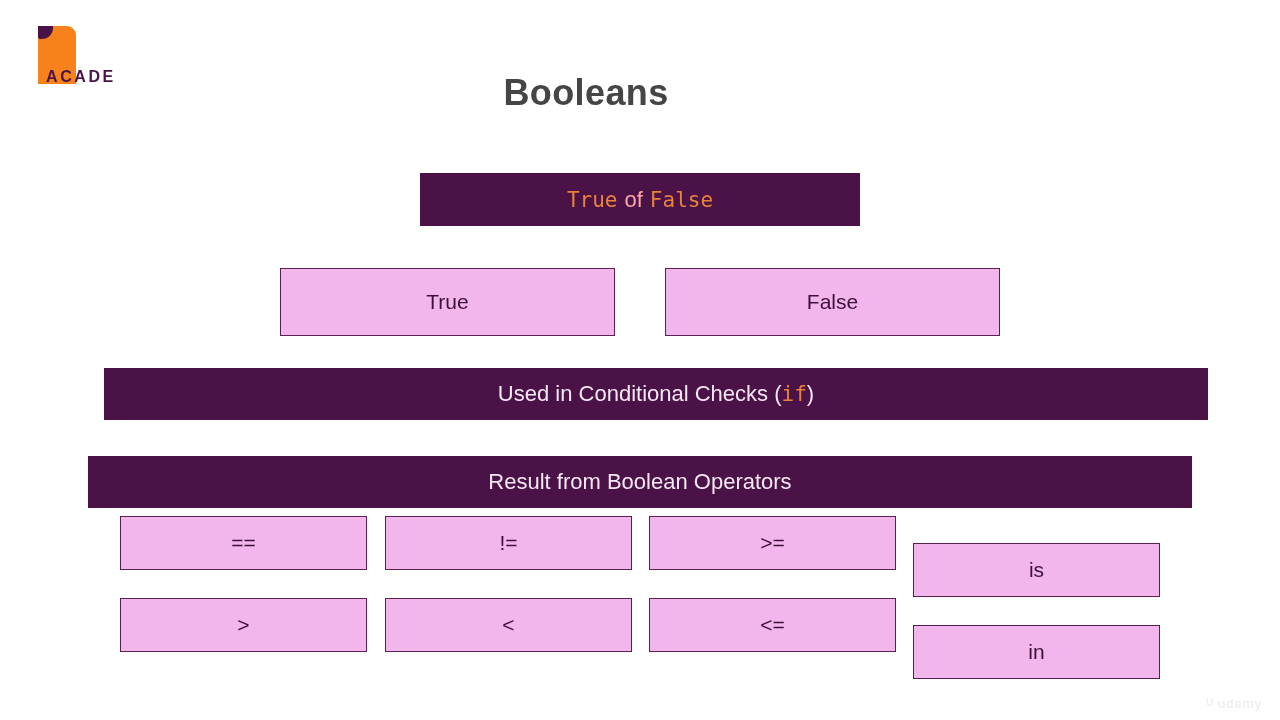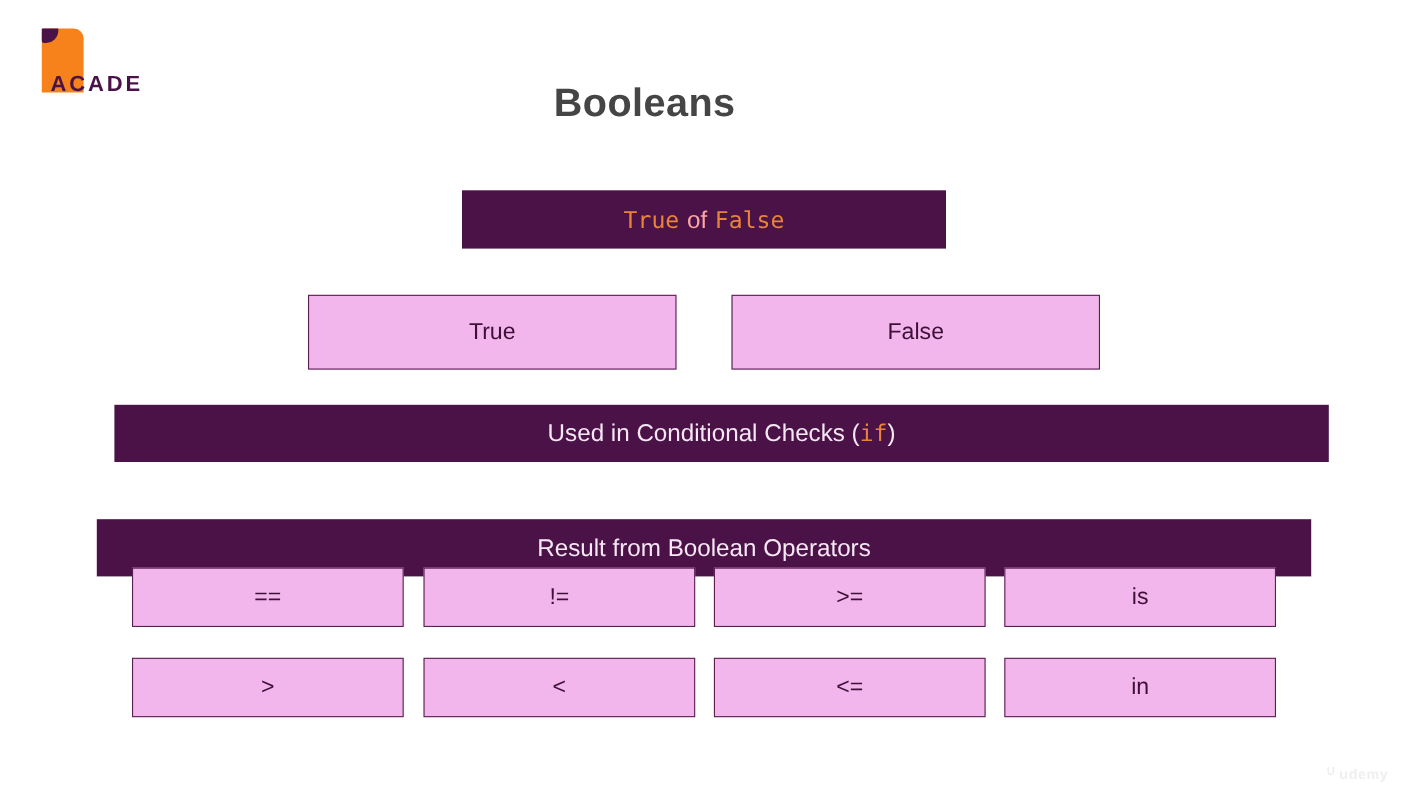--- a/index.html
+++ b/index.html
@@ -54,21 +54,21 @@
   .logo-wordmark {
     position: absolute;
     left: 18px;
     top: 36px;
     width: 190px;
   }
   .logo-line {
     color: #4A1246;
     font-family: "Liberation Sans", sans-serif;
     font-weight: bold;
-    font-size: 20px;
+    font-size: 16px;
     letter-spacing: 2.6px;
     line-height: 30px;
     white-space: nowrap;
   }
   .logo-line.second {
     padding-left: 37px;
   }
 
   
   .slide-title {
@@ -122,31 +122,31 @@
   #box-true {
     left: 280px; top: 268px; width: 335px; height: 68px;
   }
   #box-false {
     left: 665px; top: 268px; width: 335px; height: 68px;
   }
   #banner-conditional {
     left: 104px; top: 368px; width: 1104px; height: 52px;
   }
   #banner-operators {
-    left: 88px; top: 472px; width: 1104px; height: 52px;
+    left: 88px; top: 456px; width: 1104px; height: 52px;
   }
   .op-box {
     width: 247px; height: 54px;
   }
   .op-row-1 { top: 516px; }
   .op-row-2 { top: 598px; }
   .op-col-1 { left: 120px; }
   .op-col-2 { left: 385px; }
   .op-col-3 { left: 649px; }
-  .op-col-4 { left: 913px; }
+  .op-col-4 { left: 913px; margin-top: 27px; }
 
   
   .watermark {
     position: absolute;
     right: 18px;
     bottom: 8px;
     font-size: 13px;
     color: #EFEFEF;
     letter-spacing: 0.5px;
     font-weight: bold;

